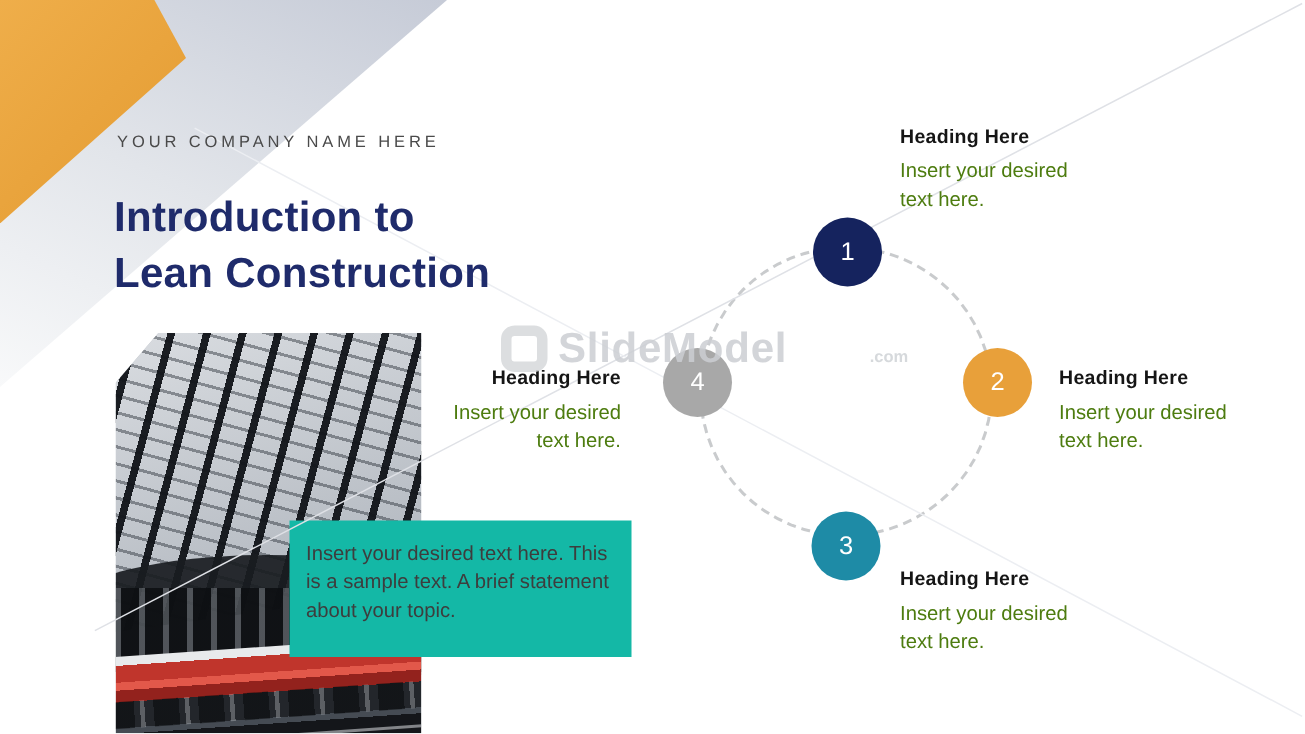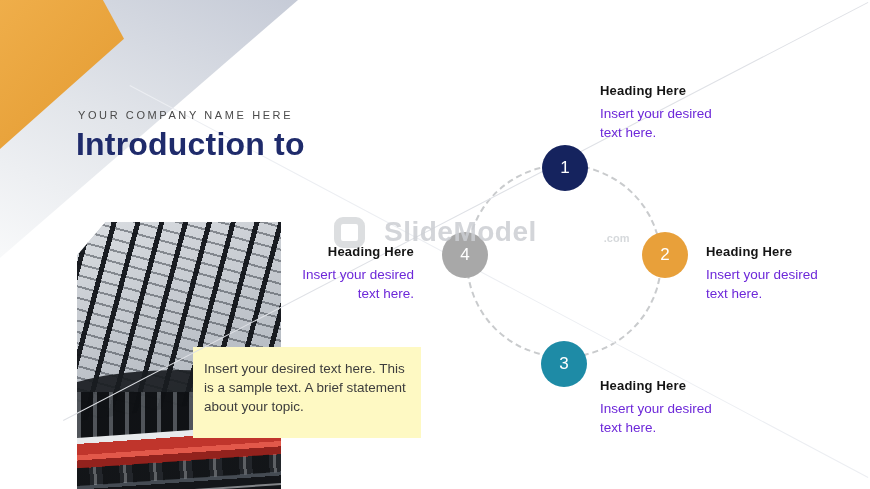--- a/index.html
+++ b/index.html
@@ -25,26 +25,26 @@
     left:63px;top:420px;width:907px;height:1px;background:#dfe1e6;
     transform-origin:0 0;transform:rotate(-27.45deg);z-index:6;
   }
   .decor-line-b{
     left:130px;top:85px;width:836px;height:1px;background:#eceef2;
     transform-origin:0 0;transform:rotate(27.97deg);z-index:6;
   }
 
   
   .company{
-    left:78px;top:109px;z-index:7;
+    left:78px;top:89px;z-index:7;
     font-size:11px;letter-spacing:2.6px;color:#4a4a4a;font-weight:500;
   }
   .title{
     left:76px;top:126px;z-index:7;
-    font-size:32px;line-height:37px;font-weight:700;color:#1f2b6b;
+    font-size:28px;line-height:37px;font-weight:700;color:#1f2b6b;
     letter-spacing:.2px;
   }
 
   
   .photo{
     left:77px;top:222px;width:204px;height:267px;z-index:4;overflow:hidden;
     clip-path:polygon(14% 0,100% 0,100% 100%,0 100%,0 12.5%);
     background:#b9bec5;
   }
   .photo .roof{
@@ -81,21 +81,21 @@
       rgba(226,229,233,.30) 0 3px,transparent 3px 9px,
       rgba(8,10,12,.6) 9px 26px,transparent 26px 30px);
   }
   .photo .train-rail{
     position:absolute;left:0;right:0;bottom:8%;height:2px;
     background:rgba(220,224,228,.55);
   }
 
   
   .intro-box{
-    left:193px;top:347px;width:228px;height:91px;background:#fef9c3;z-index:5;
+    left:193px;top:347px;width:228px;height:91px;background:#14b8a6;z-index:5;
     box-sizing:border-box;padding:13px 12px 0 11px;
   }
   .intro-box .txt{
     width:202px;font-size:13.5px;line-height:1.4;color:#3d3d3d;
   }
 
   
   .ring{
     left:466px;top:164px;width:196px;height:194px;border-radius:50%;
     border:2px dashed #c9cbcd;z-index:3;box-sizing:border-box;
@@ -105,30 +105,30 @@
     display:flex;align-items:center;justify-content:center;
     color:#ffffff;font-size:17px;font-weight:400;
   }
   .node1{left:542px;top:145px;}
   .node2{left:642px;top:232px;}
   .node3{left:541px;top:341px;}
   .node4{left:442px;top:232px;}
 
   .d-item{z-index:7;}
   .d-head{font-size:13px;font-weight:700;color:#151515;letter-spacing:.2px;}
-  .d-body{margin-top:7px;font-size:13.5px;line-height:1.4;color:#6d28d9;width:126px;}
+  .d-body{margin-top:7px;font-size:13.5px;line-height:1.4;color:#4d7c0f;width:126px;}
   .item1{left:600px;top:83px;}
   .item2{left:706px;top:244px;}
   .item3{left:600px;top:378px;}
   .item4{left:278px;top:244px;width:136px;text-align:right;}
   .item4 .d-body{width:136px;}
 
   
   .watermark{
-    left:334px;top:216px;z-index:9;display:flex;align-items:center;gap:19px;
+    left:334px;top:216px;z-index:9;display:flex;align-items:center;gap:7px;
     pointer-events:none;
   }
   .wm-logo{
     width:31px;height:31px;border:7px solid rgba(214,216,219,.85);
     border-radius:9px;box-sizing:border-box;
   }
   .wm-text{
     font-size:28px;font-weight:700;color:rgba(203,206,210,.85);letter-spacing:.5px;
   }
   .wm-suffix{
@@ -140,20 +140,21 @@
 <body>
 
 <div class="abs gray-shape"></div>
 <div class="abs orange-shape"></div>
 <div class="abs decor-line-a"></div>
 <div class="abs decor-line-b"></div>
 
 <div class="abs company">YOUR COMPANY NAME HERE</div>
 <div class="abs title">
   <div>Introduction to</div>
+  <div>Lean Construction</div>
 </div>
 
 <div class="abs photo">
   <div class="roof"></div>
   <div class="arch"></div>
   <div class="girders"></div>
   <div class="train">
     <div class="train-windows"></div>
     <div class="train-rail"></div>
   </div>

